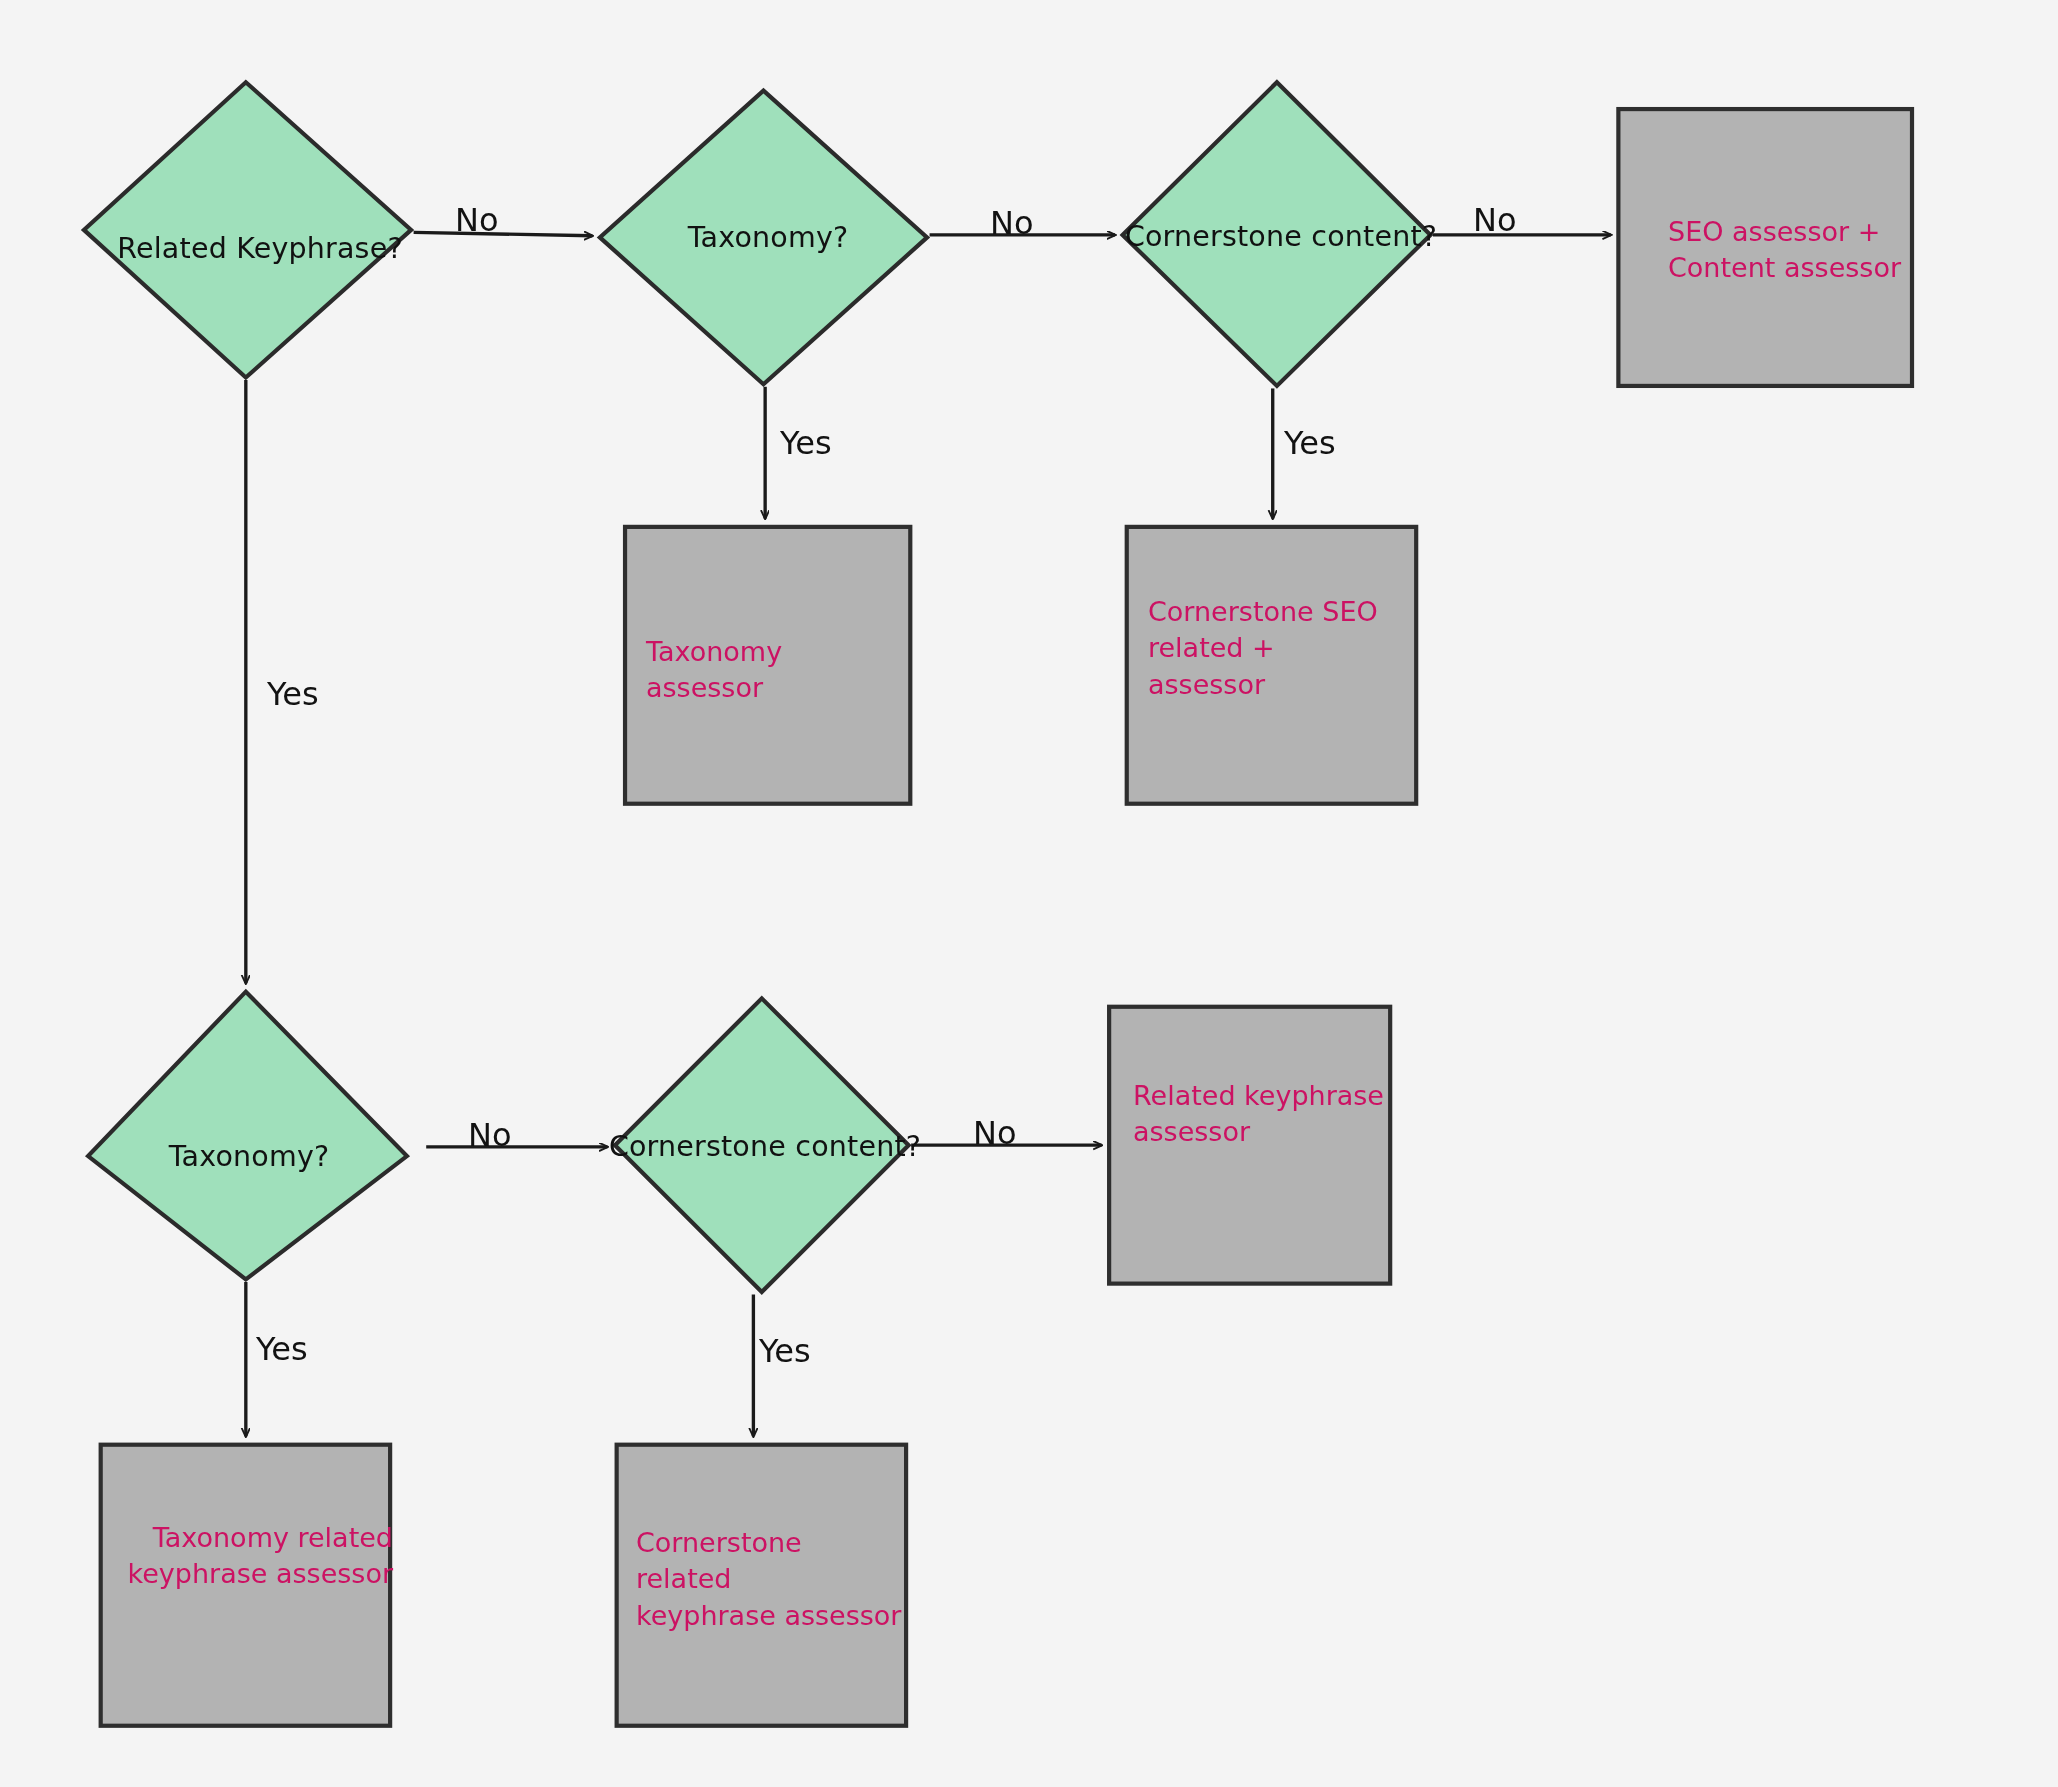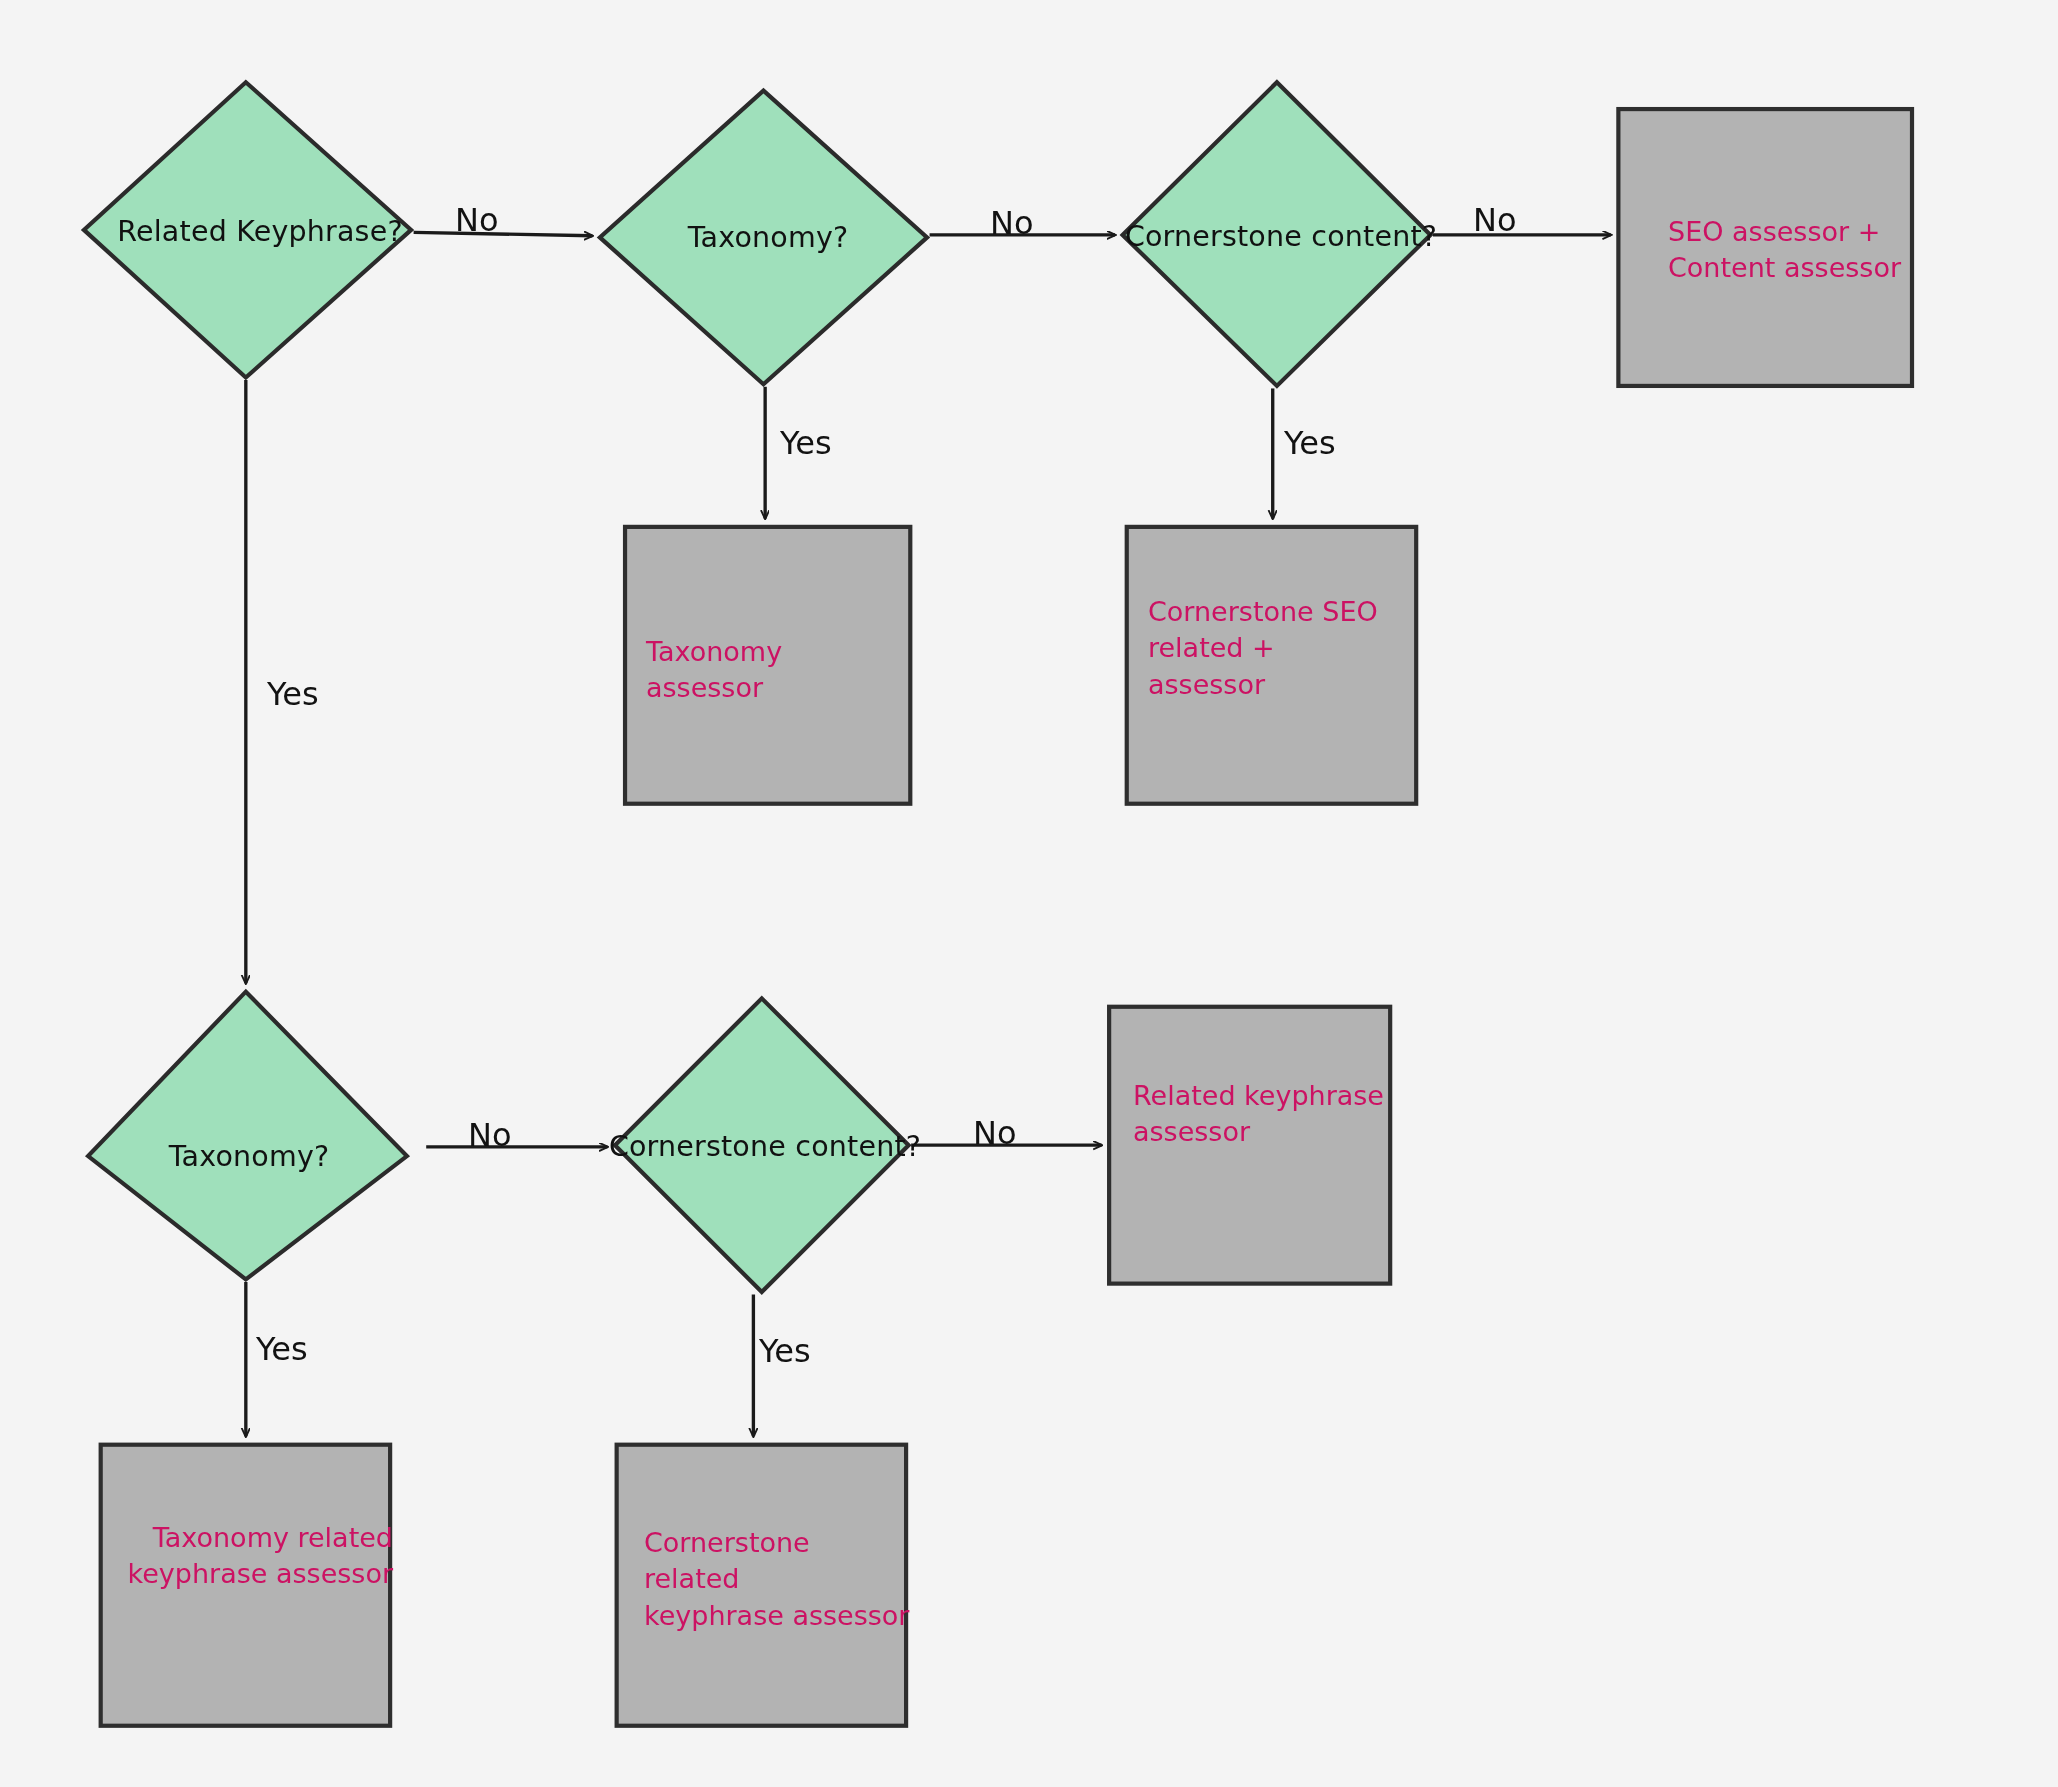--- a/index.html
+++ b/index.html
@@ -96,21 +96,21 @@
 
     <line x1="508" y1="1367" x2="724" y2="1367" stroke="#1a1a1a" stroke-width="4" marker-end="url(#arrowhead)"></line>
 
     <line x1="1086" y1="1365" x2="1313" y2="1365" stroke="#1a1a1a" stroke-width="4" marker-end="url(#arrowhead)"></line>
 
     <line x1="293" y1="1528" x2="293" y2="1712" stroke="#1a1a1a" stroke-width="4" marker-end="url(#arrowhead)"></line>
 
     <line x1="898" y1="1543" x2="898" y2="1712" stroke="#1a1a1a" stroke-width="4" marker-end="url(#arrowhead)"></line>
   </svg>
 
-  <div class="diamond-label" style="left:260px; top:231px;">Related Keyphrase?</div>
+  <div class="diamond-label" style="left:260px; top:248px;">Related Keyphrase?</div>
 
   <div class="diamond-label" style="left:768px; top:237px;">Taxonomy?</div>
 
   <div class="diamond-label" style="left:1281px; top:236px;">Cornerstone content?</div>
 
   <div class="diamond-label" style="left:249px; top:1156px;">Taxonomy?</div>
 
   <div class="diamond-label" style="left:765px; top:1146px;">Cornerstone content?</div>
 
   <div class="box-label" style="left:646px; top:634px; width:252px;">
@@ -131,21 +131,21 @@
   <div class="box-label" style="left:1133px; top:1078px; width:252px;">
     <div>Related keyphrase</div>
     <div>assessor</div>
   </div>
 
   <div class="box-label" style="left:124px; top:1520px; width:269px;text-align:right;">
     <div>Taxonomy related</div>
     <div>keyphrase assessor</div>
   </div>
 
-  <div class="box-label" style="left:636px; top:1525px; width:269px;margin-left:8px;">
+  <div class="box-label" style="left:636px; top:1525px; width:269px;">
     <div>Cornerstone related</div>
     <div>keyphrase assessor</div>
   </div>
 
   <div class="edge-label" style="left:455px; top:201px;">No</div>
 
   <div class="edge-label" style="left:990px; top:204px;">No</div>
 
   <div class="edge-label" style="left:1473px; top:201px;">No</div>
 

